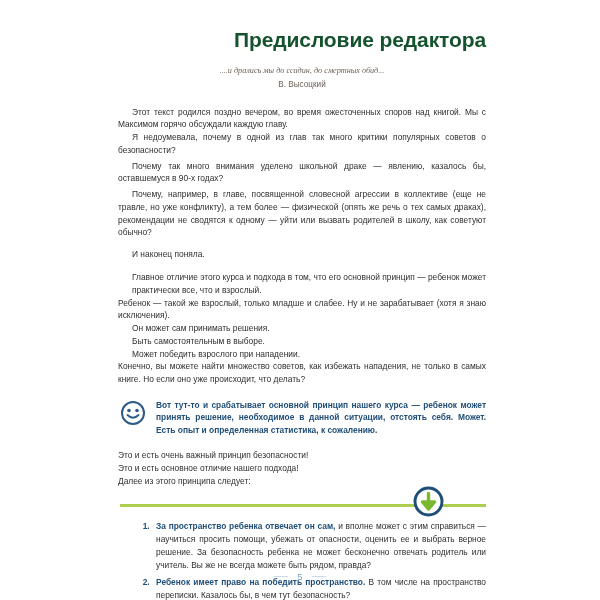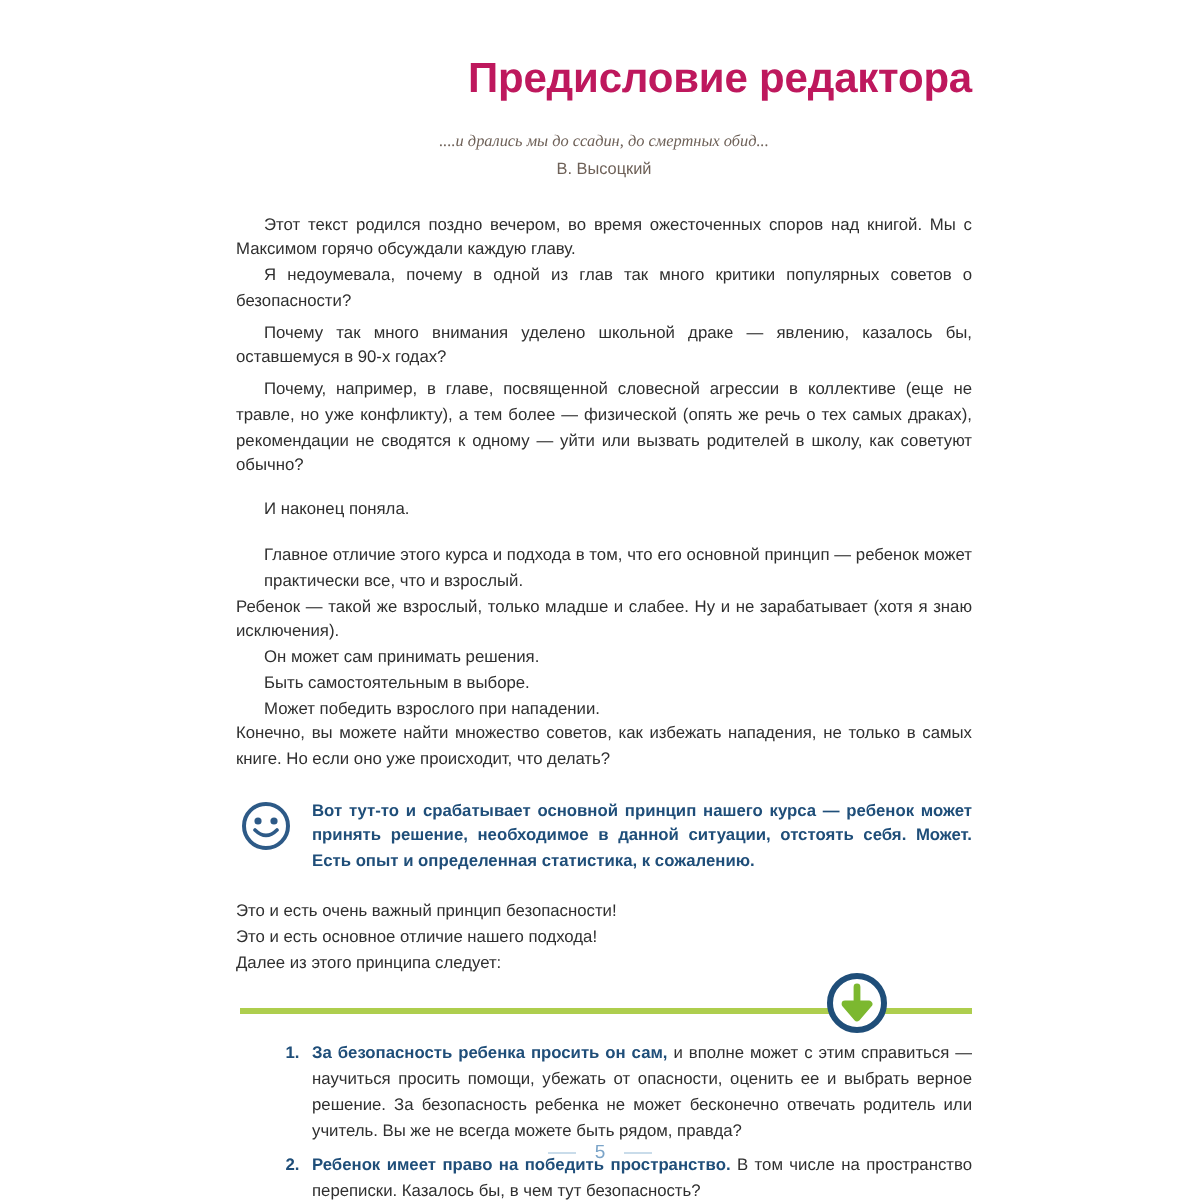--- a/index.html
+++ b/index.html
@@ -24,21 +24,21 @@
     position: absolute;
     left: 118px;
     top: 0;
     width: 368px;
   }
 
   
   .title {
     font-size: 21px;
     font-weight: bold;
-    color: #be185d;
+    color: #14532d;
     text-align: right;
     letter-spacing: -0.1px;
     margin-top: 28px;
     line-height: 1.1;
   }
 
   
   .epigraph {
     margin-top: 12px;
     text-align: center;
@@ -240,21 +240,21 @@
       <span class="arrow-badge">
         <svg width="31" height="31" viewBox="0 0 31 31">
           <circle cx="15.5" cy="15.5" r="13.5" fill="#ffffff" stroke="#1f4e79" stroke-width="3"></circle>
           <path d="M15.5 7.5 L15.5 18.5 M9.5 16 L15.5 23 L21.5 16 Z" fill="#7cb82f" stroke="#7cb82f" stroke-width="3.4" stroke-linejoin="round" stroke-linecap="round"></path>
         </svg>
       </span>
     </div>
 
     <ol class="numlist">
       <li>
-        <span class="lead">За безопасность ребенка просить он сам,</span><span> и вполне может с этим справиться — научиться просить помощи, убежать от опасности, оценить ее и выбрать верное решение. За безопасность ребенка не может бесконечно отвечать родитель или учитель. Вы же не всегда можете быть рядом, правда?</span>
+        <span class="lead">За пространство ребенка отвечает он сам,</span><span> и вполне может с этим справиться — научиться просить помощи, убежать от опасности, оценить ее и выбрать верное решение. За безопасность ребенка не может бесконечно отвечать родитель или учитель. Вы же не всегда можете быть рядом, правда?</span>
       </li>
       <li>
         <span class="lead">Ребенок имеет право на победить пространство.</span><span> В том числе на пространство переписки. Казалось бы, в чем тут безопасность?</span>
       </li>
     </ol>
 
   </div>
 
   <div class="footer">
     <span class="dash"></span><span class="num">5</span><span class="dash"></span>

